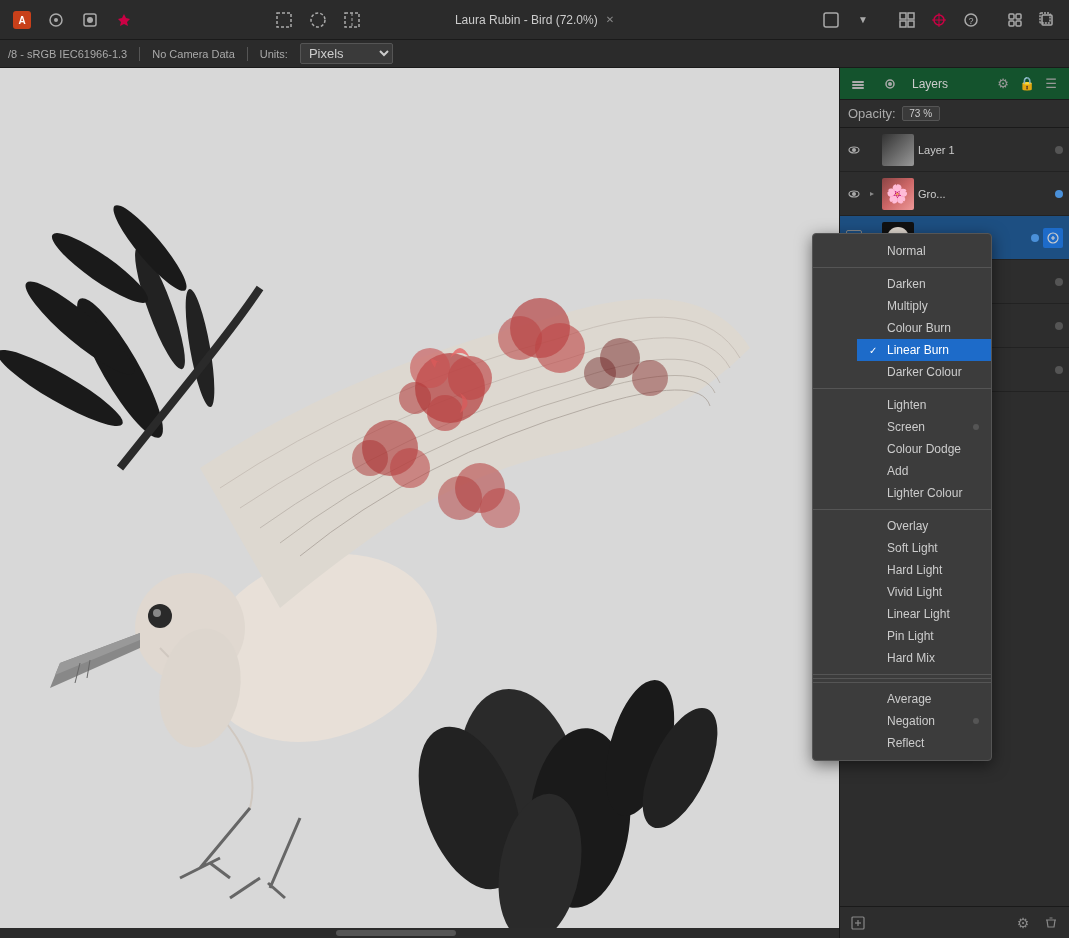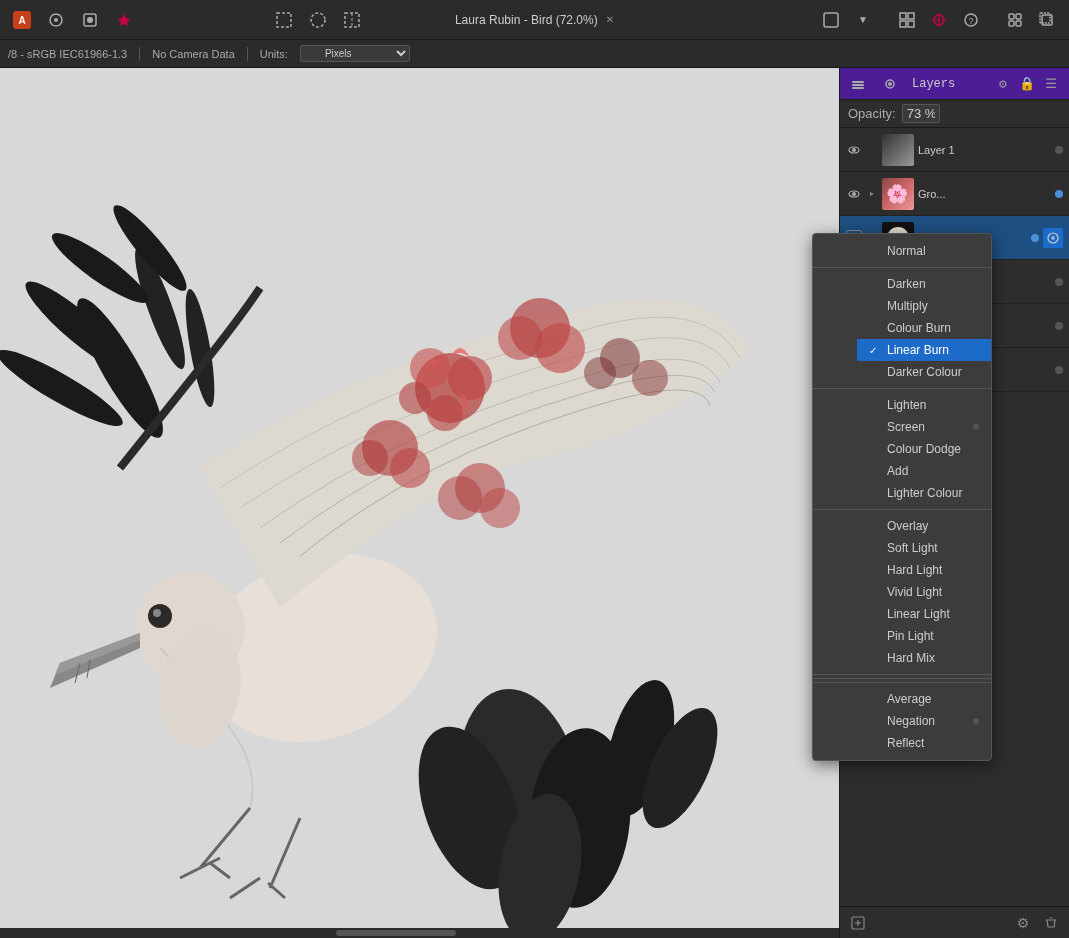--- a/index.html
+++ b/index.html
@@ -71,22 +71,22 @@
     }
     .info-divider {
       width: 1px;
       height: 14px;
       background: #555;
     }
     .info-select {
       background: #3a3a3a;
       border: 1px solid #555;
       color: #ccc;
-      font-size: 10px;
-      padding: 1px 20px;
+      font-size: 13px;
+      padding: 1px 4px;
       border-radius: 2px;
     }
 
     
     .main-area {
       display: flex;
       height: calc(938px - 68px);
       position: relative;
     }
 
@@ -111,27 +111,26 @@
     
     .right-panel {
       width: 230px;
       background: #2d2d2d;
       border-left: 1px solid #1a1a1a;
       display: flex;
       flex-direction: column;
     }
     .panel-header {
       height: 32px;
-      background: #4c1d95;
+      background: #14532d;
       display: flex;
       align-items: center;
       padding: 0 8px;
       gap: 12px;
       border-bottom: 1px solid #1a1a1a;
-      font-family: Liberation Mono, monospace;
     }
     .panel-title {
       font-size: 12px;
       color: #ccc;
       font-weight: 500;
     }
     .panel-title-spacer { flex: 1; }
     .panel-controls {
       display: flex;
       gap: 4px;
@@ -577,21 +576,21 @@
       <div class="panel-title-spacer"></div>
       <div class="panel-controls">
         <div class="panel-btn">⚙</div>
         <div class="panel-btn">🔒</div>
         <div class="panel-btn">☰</div>
       </div>
     </div>
 
     <div class="opacity-row">
       <span class="opacity-label">Opacity:</span>
-      <input type="text" class="opacity-value" value="73 %" style="background: rgb(58, 58, 58); border: 1px solid rgb(85, 85, 85); color: rgb(204, 204, 204); font-size: 13px; padding: 1px 4px; border-radius: 2px; width: 38px; text-align: center; outline: none;">
+      <input type="text" class="opacity-value" value="73 %" style="background: rgb(58, 58, 58); border: 1px solid rgb(85, 85, 85); color: rgb(204, 204, 204); font-size: 10px; padding: 1px 4px; border-radius: 2px; width: 38px; text-align: center; outline: none;">
     </div>
 
     <div class="layer-list">
 
       <div class="layer-item">
         <div class="layer-eye">
           <svg width="12" height="12" viewBox="0 0 12 12">
               <ellipse cx="6" cy="6" rx="5" ry="3" fill="none" stroke="#aaa" stroke-width="1.2"></ellipse>
               <circle cx="6" cy="6" r="2" fill="#aaa"></circle>
             </svg>

